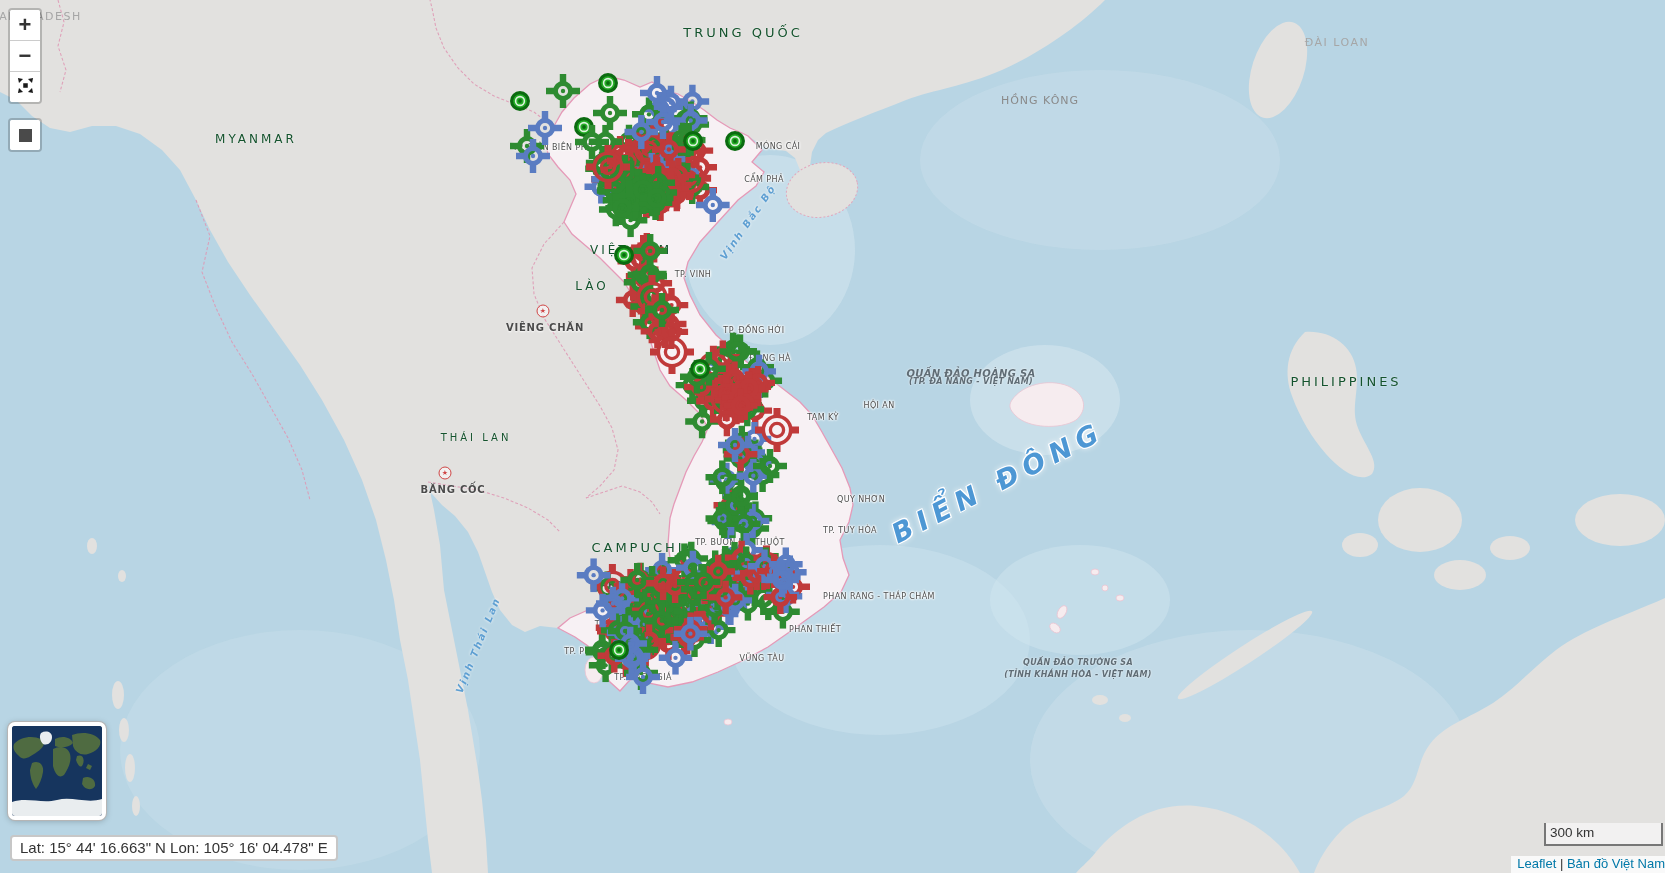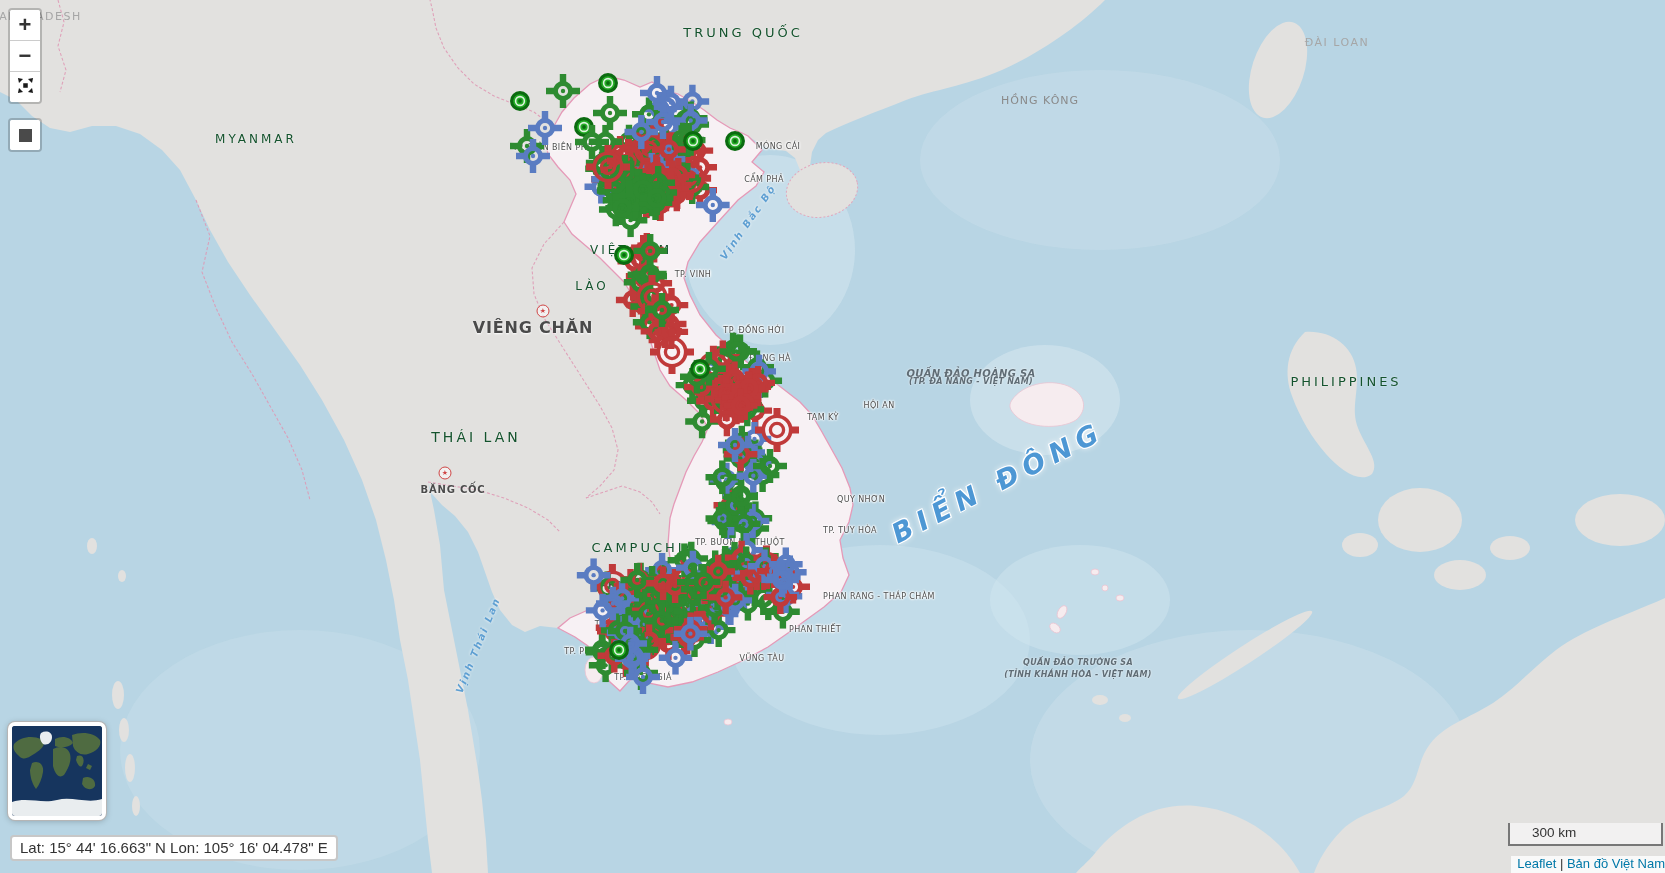--- a/index.html
+++ b/index.html
@@ -31,21 +31,21 @@
   .bar .btn:last-child{border-bottom:none;border-radius:0 0 3px 3px;}
   .bar.single .btn{border-radius:3px;}
   .sq-glyph{width:13px;height:13px;background:#4a4a4a;}
 
   #minimap{position:absolute;left:8px;bottom:53px;z-index:10;border:4px solid #fff;border-radius:7px;
        box-shadow:0 0 0 1px #b5b5b5,0 1px 6px rgba(0,0,0,.25);overflow:hidden;width:90px;height:90px;background:#16355e;}
   #coords-bar{position:absolute;left:10px;bottom:12px;z-index:10;background:#fff;color:#333;
        border:2px solid rgba(0,0,0,.22);border-radius:4px;padding:2px 8px 3px;font-size:15px;}
   #scale-control{position:absolute;right:2px;bottom:27px;z-index:10;width:107px;
        border:2px solid #777;border-top:none;background:rgba(255,255,255,.55);
-       color:#333;font-size:13.5px;line-height:1.3;padding:1px 22px 2px;}
+       color:#333;font-size:13.5px;line-height:1.3;padding:1px 4px 2px;}
   #attribution{position:absolute;right:-6px;bottom:0;z-index:10;background:rgba(255,255,255,.8);
        padding:0 6px 2px;font-size:13px;color:#333;}
   #attribution a{color:#0078A8;text-decoration:none;cursor:pointer;}
 
   .mk{pointer-events:auto;}
 </style>
 </head>
 <body>
 
 <div id="viewport">
@@ -134,26 +134,26 @@
     </g>
   </svg>
 
   <div id="labels-layer">
       <span class="lbl country-sm" style="left: 36px; top: 16px; font-size: 11px;">BANGLADESH</span>
       <span class="lbl country" style="left: 256px; top: 139px; font-size: 12px;">MYANMAR</span>
       <span class="lbl country" style="left: 743px; top: 32px; font-size: 13px;">TRUNG QUỐC</span>
       <span class="lbl city-lg" style="left: 1040px; top: 100px; font-size: 11px;">HỒNG KÔNG</span>
       <span class="lbl country-sm" style="left: 1325px; top: 42px; font-size: 11px; margin-left: 12px;">ĐÀI LOAN</span>
       <span class="lbl country" style="left: 1346px; top: 381px; font-size: 13px;">PHILIPPINES</span>
-      <span class="lbl country" style="left: 476px; top: 437px; font-size: 14px;">THÁI LAN</span>
+      <span class="lbl country" style="left: 476px; top: 437px; font-size: 10px;">THÁI LAN</span>
       <span class="lbl country" style="left: 592px; top: 286px; font-size: 12px;">LÀO</span>
       <span class="lbl country" style="left: 644px; top: 547px; font-size: 13px;">CAMPUCHIA</span>
       <span class="lbl country" style="left: 631px; top: 250px; font-size: 12px;">VIỆT NAM</span>
       <span class="lbl capital" style="left: 453px; top: 489px; font-size: 10px;">BĂNG CỐC</span>
-      <span class="lbl capital" style="left: 533px; top: 327px; font-size: 16px; text-align: center;">VIÊNG CHĂN</span>
+      <span class="lbl capital" style="left: 545px; top: 327px; font-size: 10px; text-align: center;">VIÊNG CHĂN</span>
       <span class="lbl capital" style="left: 642px; top: 585px; font-size: 10px;">PHNÔM PÊNH</span>
       <span class="lbl city" style="left: 553px; top: 147px; font-size: 8px;">TP. ĐIỆN BIÊN PHỦ</span>
       <span class="lbl city" style="left: 778px; top: 146px; font-size: 8px;">MÓNG CÁI</span>
       <span class="lbl city" style="left: 764px; top: 179px; font-size: 8px;">CẨM PHẢ</span>
       <span class="lbl city" style="left: 693px; top: 274px; font-size: 8px;">TP. VINH</span>
       <span class="lbl city" style="left: 742px; top: 330px; font-size: 8px; margin-left: 12px;">TP. ĐỒNG HỚI</span>
       <span class="lbl city" style="left: 770px; top: 358px; font-size: 8px;">ĐÔNG HÀ</span>
       <span class="lbl city" style="left: 851px; top: 405px; font-size: 8px; margin-left: 28px;">HỘI AN</span>
       <span class="lbl city" style="left: 823px; top: 417px; font-size: 8px;">TAM KỲ</span>
       <span class="lbl city" style="left: 861px; top: 499px; font-size: 8px;">QUY NHƠN</span>

